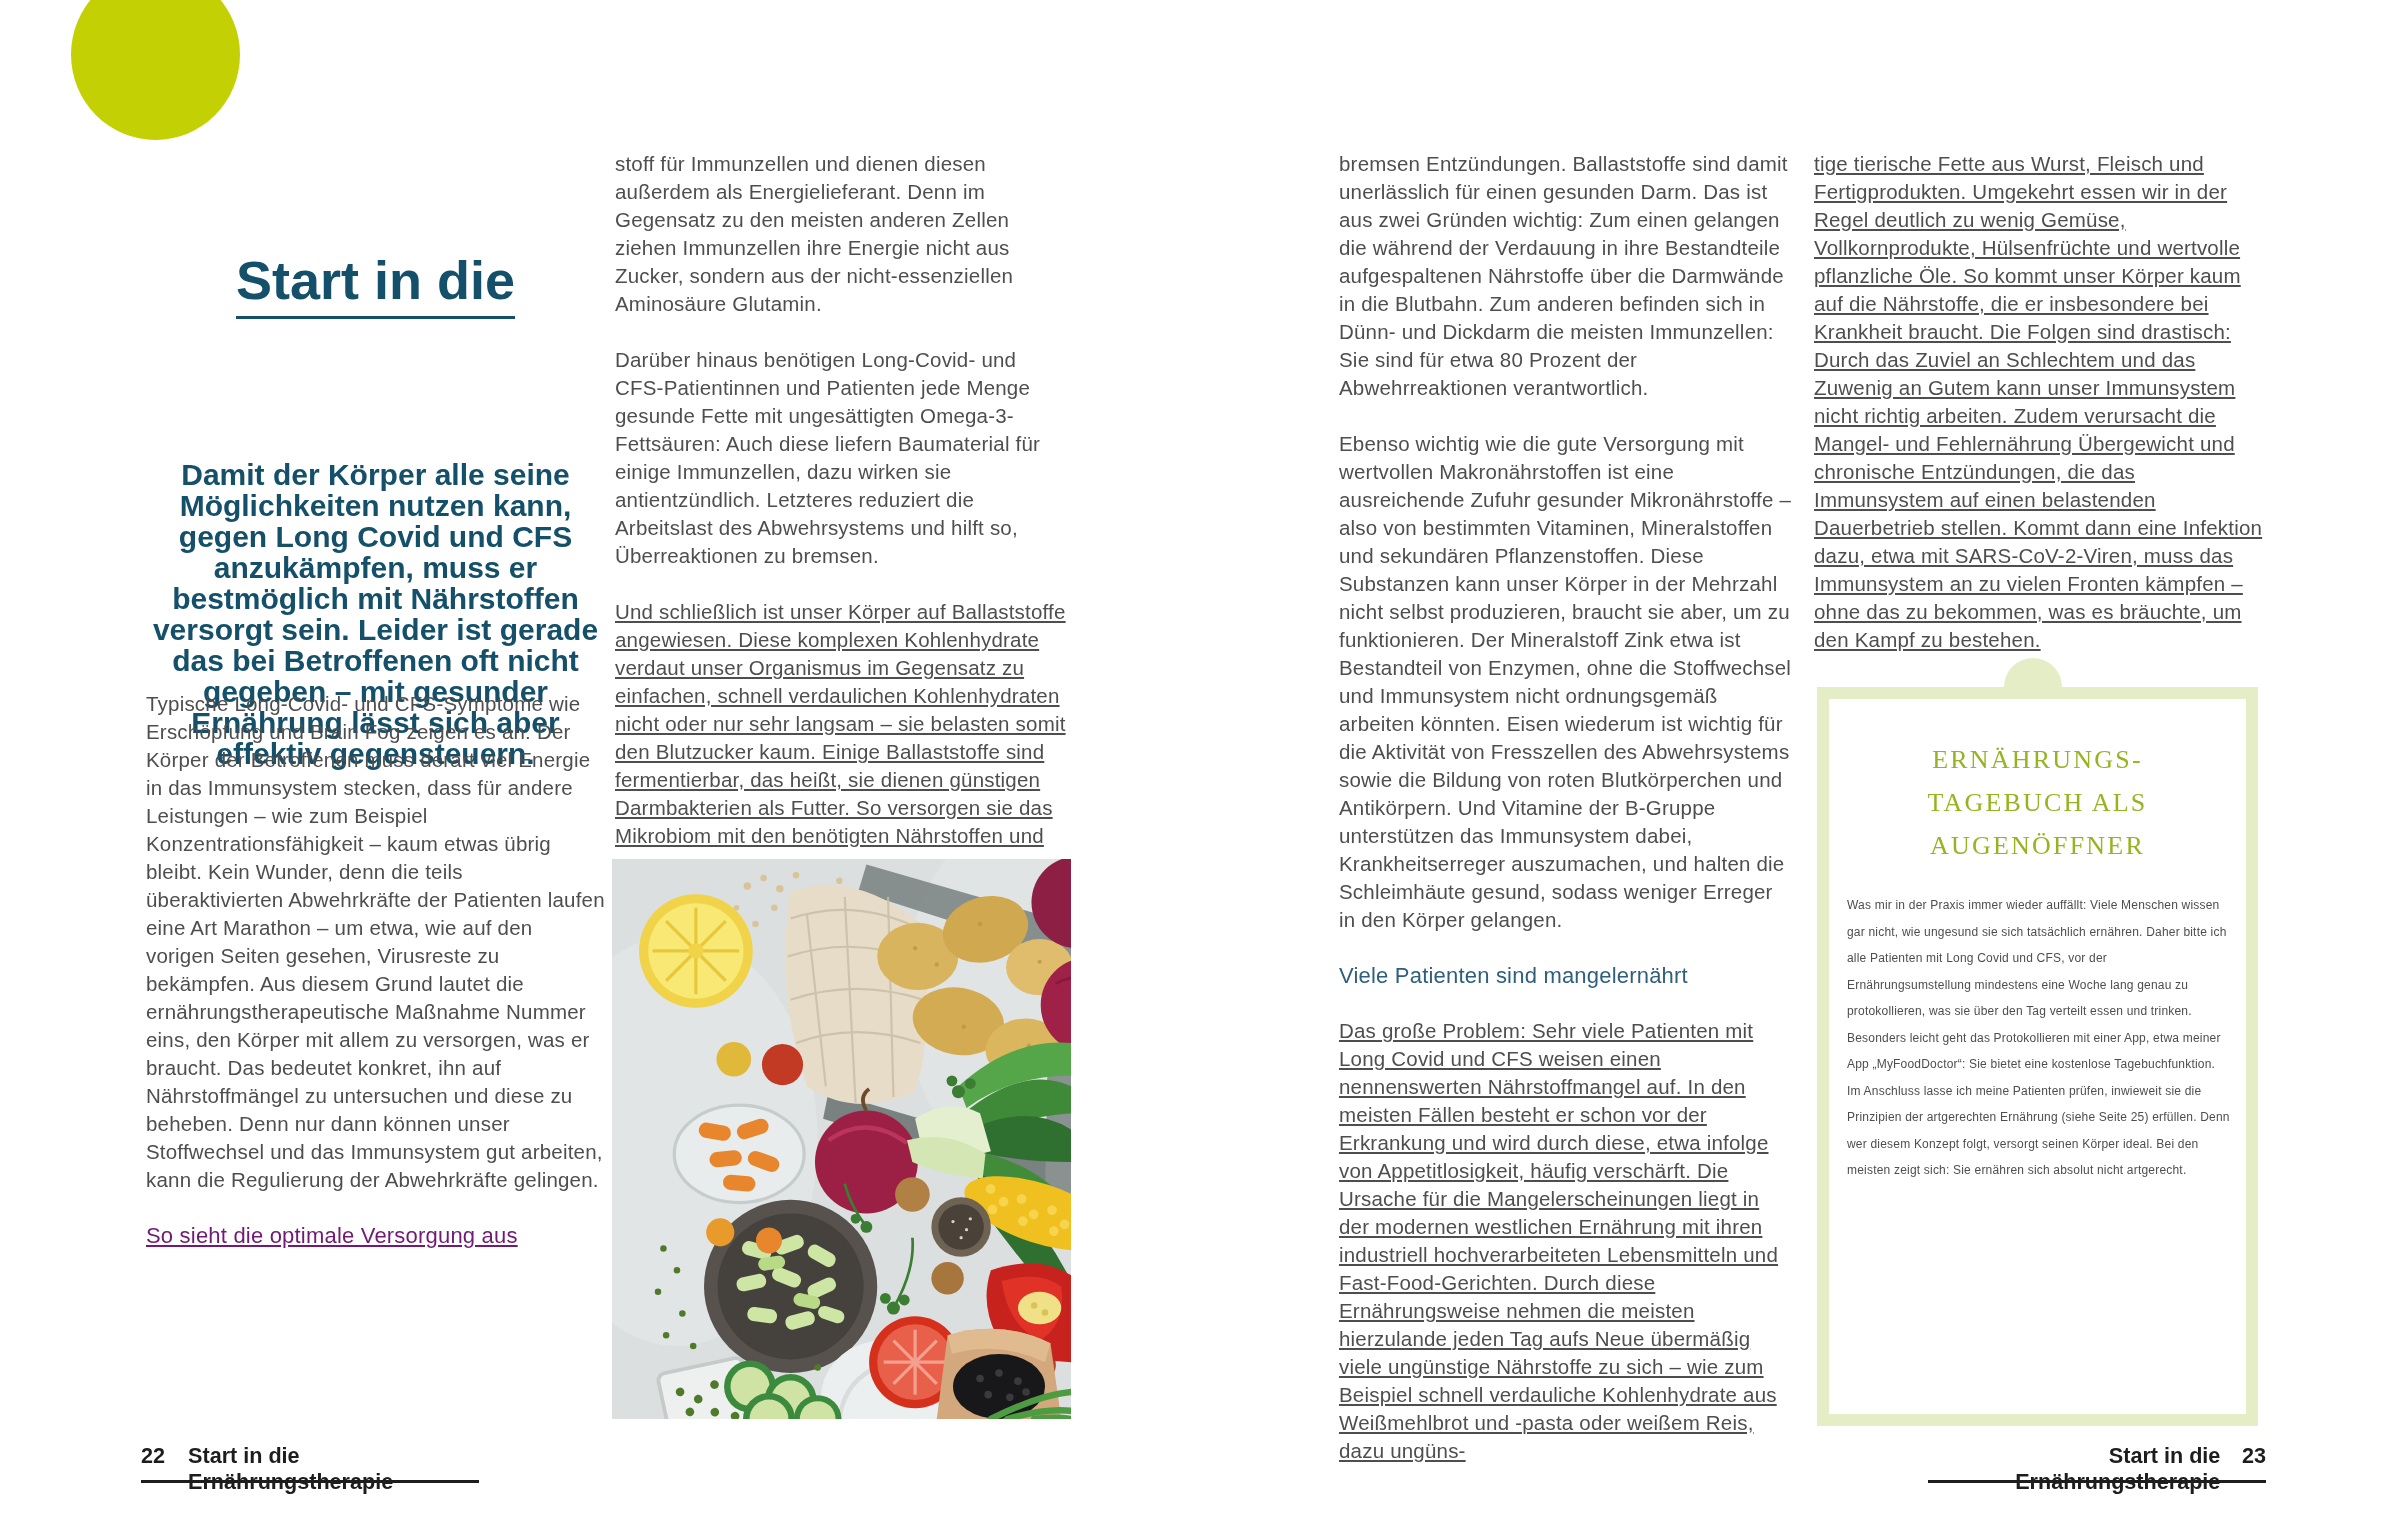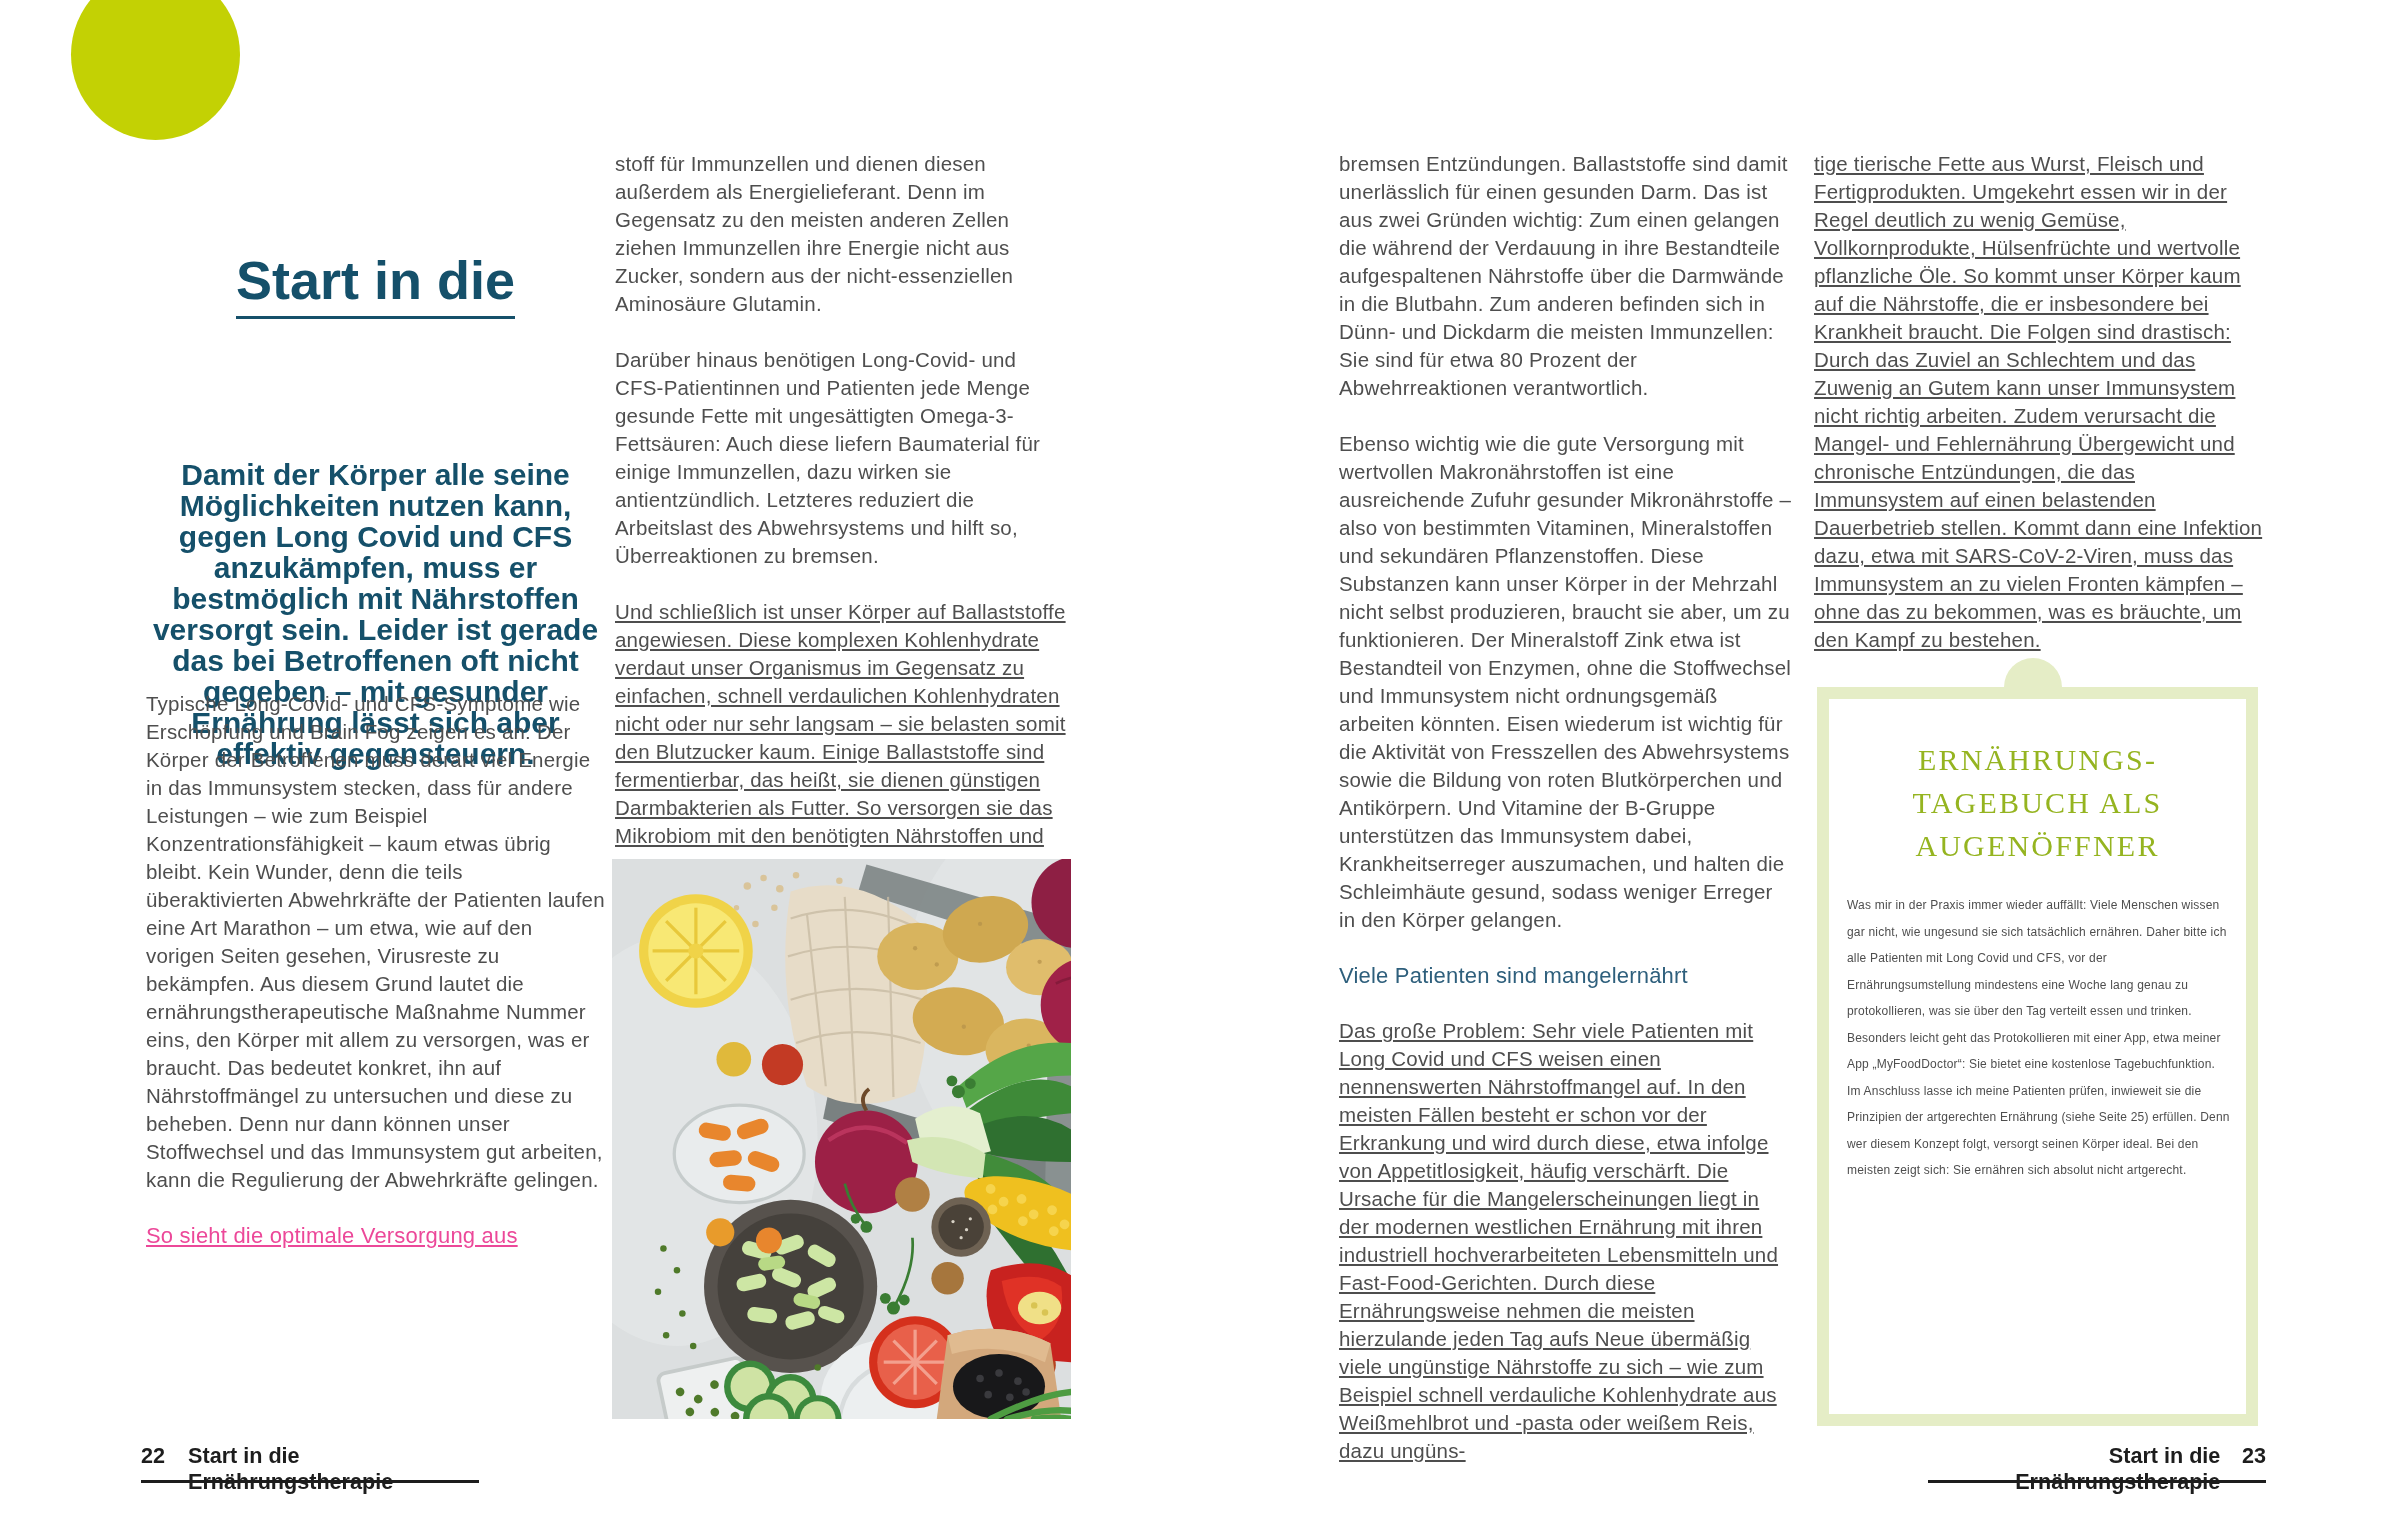--- a/index.html
+++ b/index.html
@@ -42,21 +42,21 @@
     position:absolute;left:1817px;top:687px;width:441px;height:739px;
     box-sizing:border-box;border:12.4px solid #e5edc6;background:#ffffff;
   }
   .sidebar-dome{
     position:absolute;left:2004px;top:658px;width:58px;height:58px;border-radius:50%;
     background:#e5edc6;
   }
   .sidebar-title{
     margin:39px 10.8px 0 10.8px;text-align:center;
     font-family:"Liberation Serif",serif;
-    font-size:30px;line-height:43px;letter-spacing:2.2px;font-weight:normal;
+    font-size:26px;line-height:43px;letter-spacing:2.2px;font-weight:normal;
   }
   .sidebar-body{
     margin:25px 16px 0 18px;
     font-size:12px;line-height:26.5px;color:#4e4e4e;letter-spacing:0.2px;
   }
   
   .footer{position:absolute;top:1443px;font-weight:bold;font-size:21.6px;color:#1d1d1d;}
   .footer .rule{position:absolute;top:37px;left:0;height:2.7px;background:#1d1d1d;}
   #footer-left{left:141px;width:338px;}
   #footer-left .txt{display:flex;gap:23px;}
@@ -73,21 +73,21 @@
   <div class="lime-circle" style="background:#c3d104;"></div>
 
   <div class="title-block" style="color:#15506a;">
     <span class="title-line"><span class="u">Start in die</span></span>
   </div>
 
   <div class="lead" style="color:#15506a;">Damit der Körper alle seine Möglichkeiten nutzen kann, gegen Long Covid und CFS anzukämpfen, muss er bestmöglich mit Nährstoffen versorgt sein. Leider ist gerade das bei Betroffenen oft nicht gegeben – mit gesunder Ernährung lässt sich aber effektiv gegensteuern.</div>
 
   <div class="col" id="col1">
     <p>Typische Long-Covid- und CFS-Symptome wie Erschöpfung und Brain Fog zeigen es an: Der Körper der Betroffenen muss derart viel Energie in das Immunsystem stecken, dass für andere Leistungen – wie zum Beispiel Konzentrationsfähigkeit – kaum etwas übrig bleibt. Kein Wunder, denn die teils überaktivierten Abwehrkräfte der Patienten laufen eine Art Marathon – um etwa, wie auf den vorigen Seiten gesehen, Virusreste zu bekämpfen. Aus diesem Grund lautet die ernährungstherapeutische Maßnahme Nummer eins, den Körper mit allem zu versorgen, was er braucht. Das bedeutet konkret, ihn auf Nährstoffmängel zu untersuchen und diese zu beheben. Denn nur dann können unser Stoffwechsel und das Immunsystem gut arbeiten, kann die Regulierung der Abwehrkräfte gelingen.</p>
-    <p class="subhead" style="color:#ec4899;">So sieht die optimale Versorgung aus</p>
+    <p class="subhead" style="color:#701a75;">So sieht die optimale Versorgung aus</p>
   </div>
 
   <div class="col" id="col2">
     <p>stoff für Immunzellen und dienen diesen außerdem als Energielieferant. Denn im Gegensatz zu den meisten anderen Zellen ziehen Immunzellen ihre Energie nicht aus Zucker, sondern aus der nicht-essenziellen Aminosäure Glutamin.</p>
     <p>Darüber hinaus benötigen Long-Covid- und CFS-Patientinnen und Patienten jede Menge gesunde Fette mit ungesättigten Omega-3-Fettsäuren: Auch diese liefern Baumaterial für einige Immunzellen, dazu wirken sie antientzündlich. Letzteres reduziert die Arbeitslast des Abwehrsystems und hilft so, Überreaktionen zu bremsen.</p>
     <p>Und schließlich ist unser Körper auf Ballaststoffe angewiesen. Diese komplexen Kohlenhydrate verdaut unser Organismus im Gegensatz zu einfachen, schnell verdaulichen Kohlenhydraten nicht oder nur sehr langsam – sie belasten somit den Blutzucker kaum. Einige Ballaststoffe sind fermentierbar, das heißt, sie dienen günstigen Darmbakterien als Futter. So versorgen sie das Mikrobiom mit den benötigten Nährstoffen und</p>
   </div>
 
   <div class="photo">
     <svg viewBox="0 0 848 1035" preserveAspectRatio="none" aria-hidden="true">

